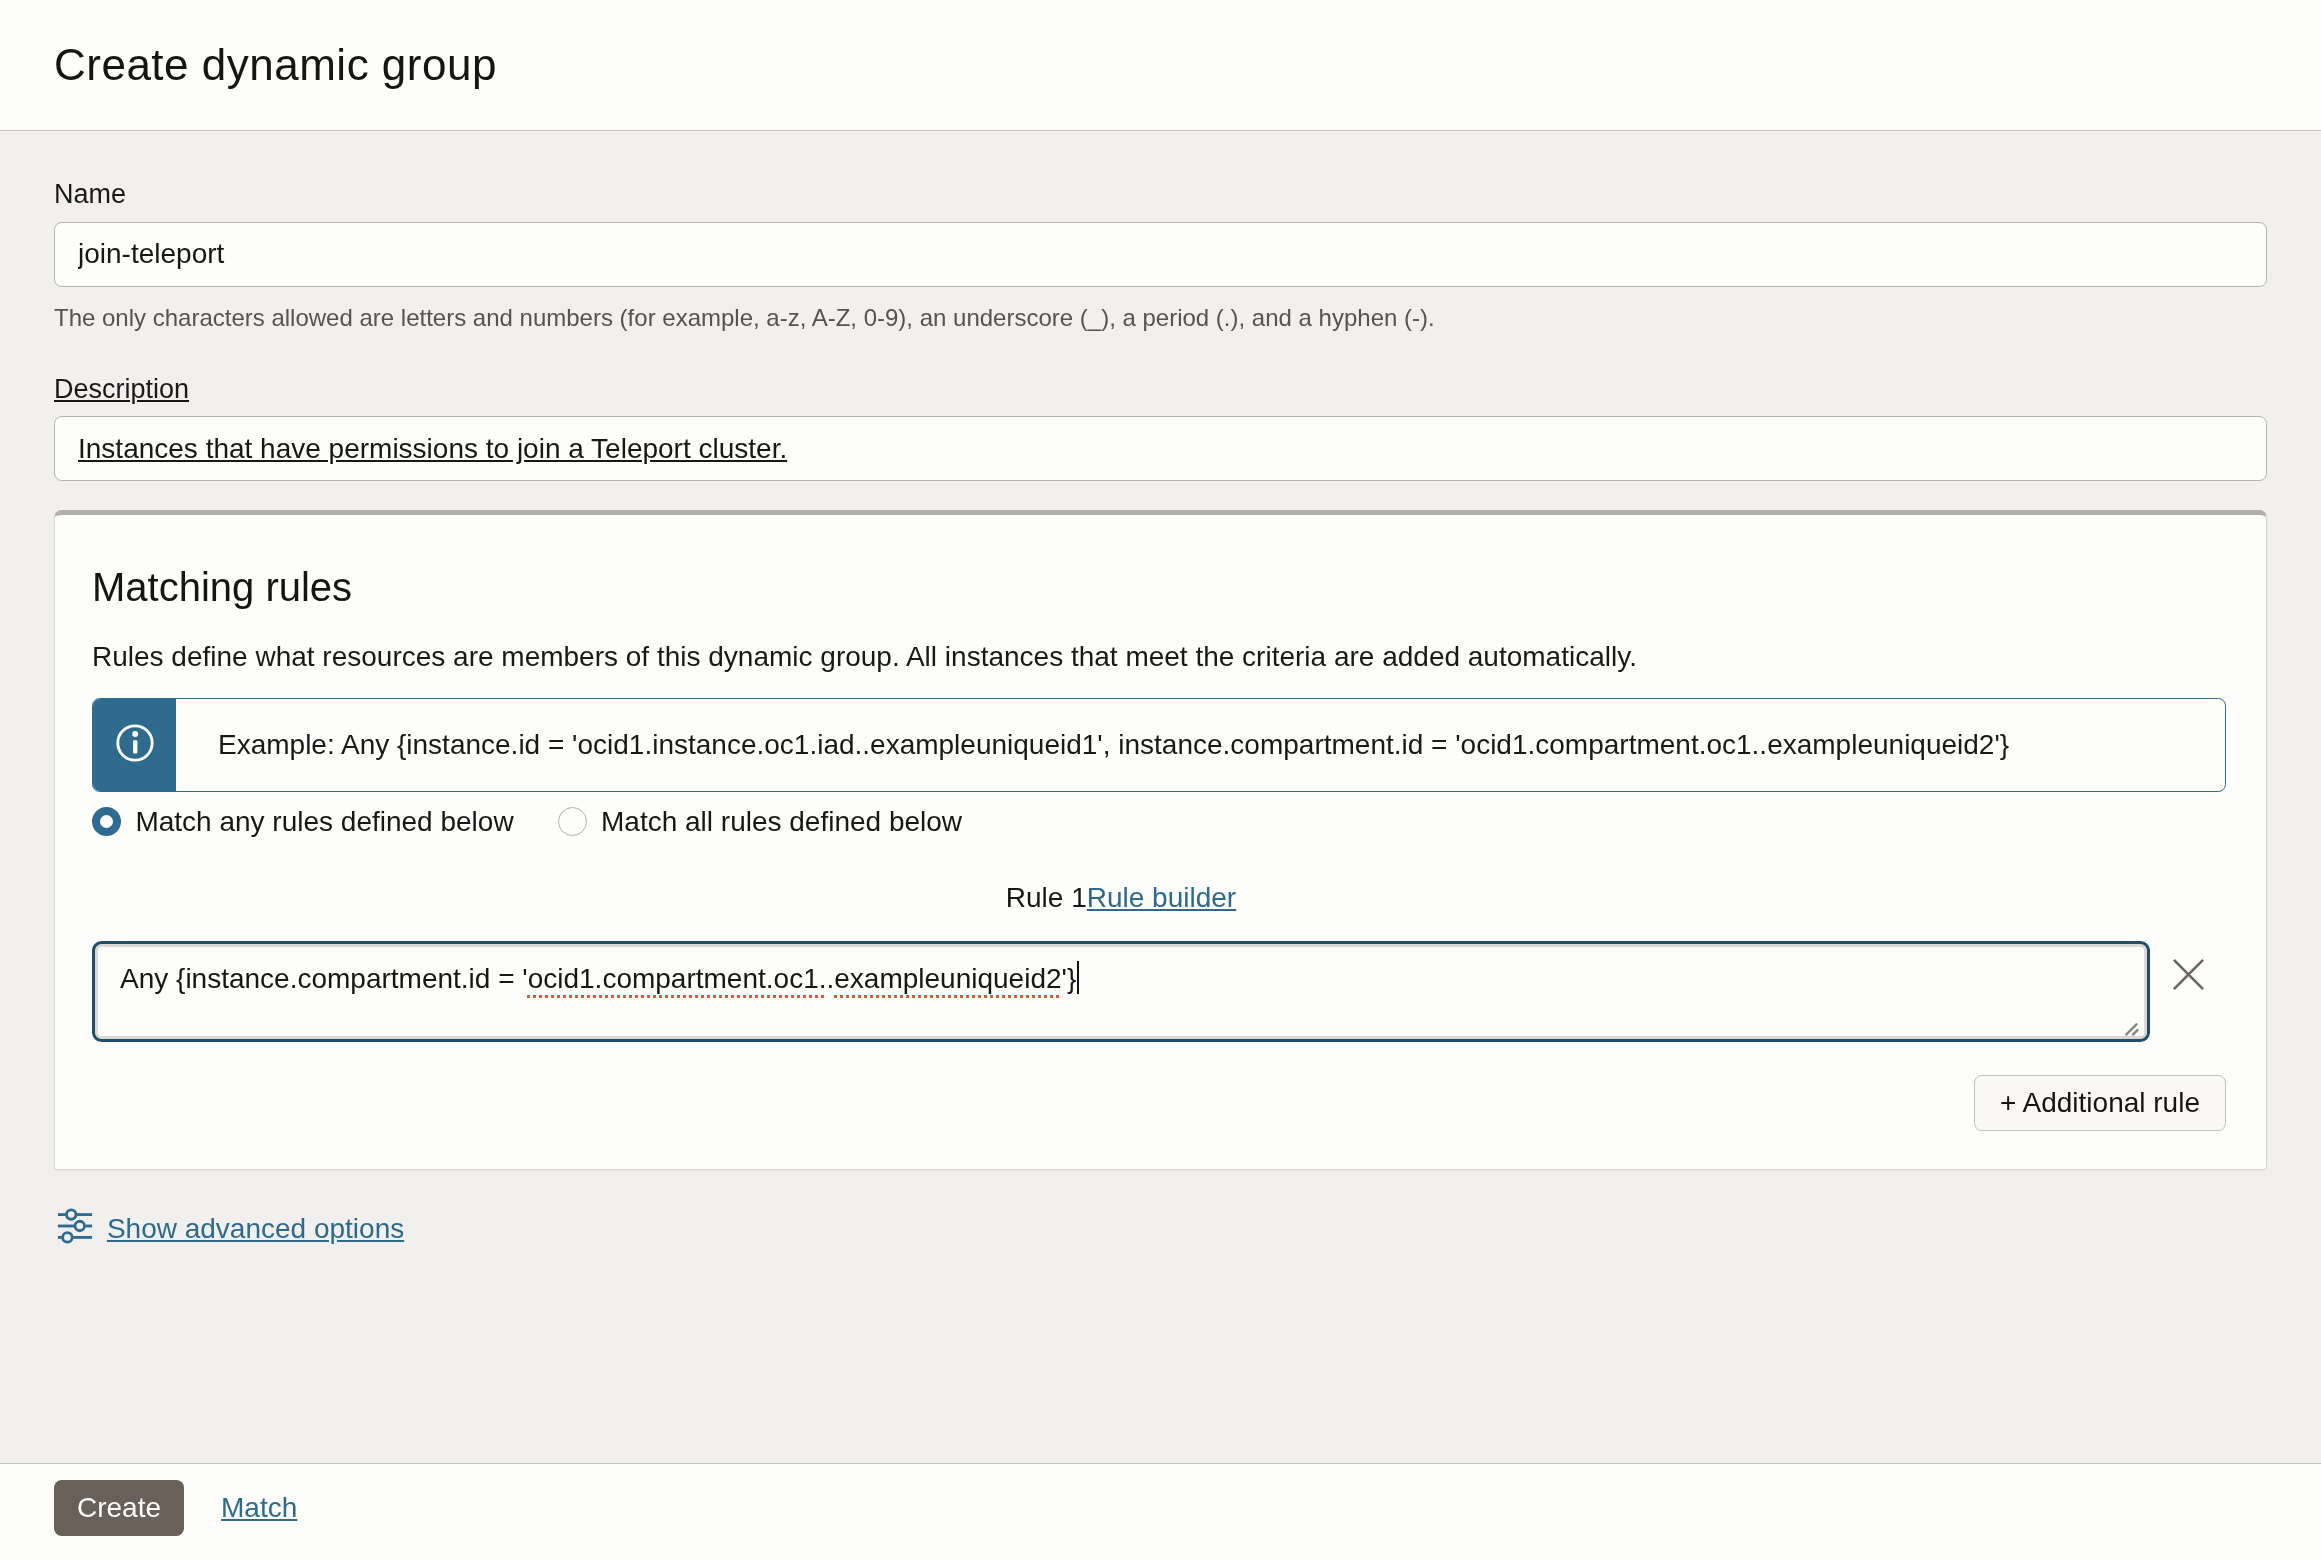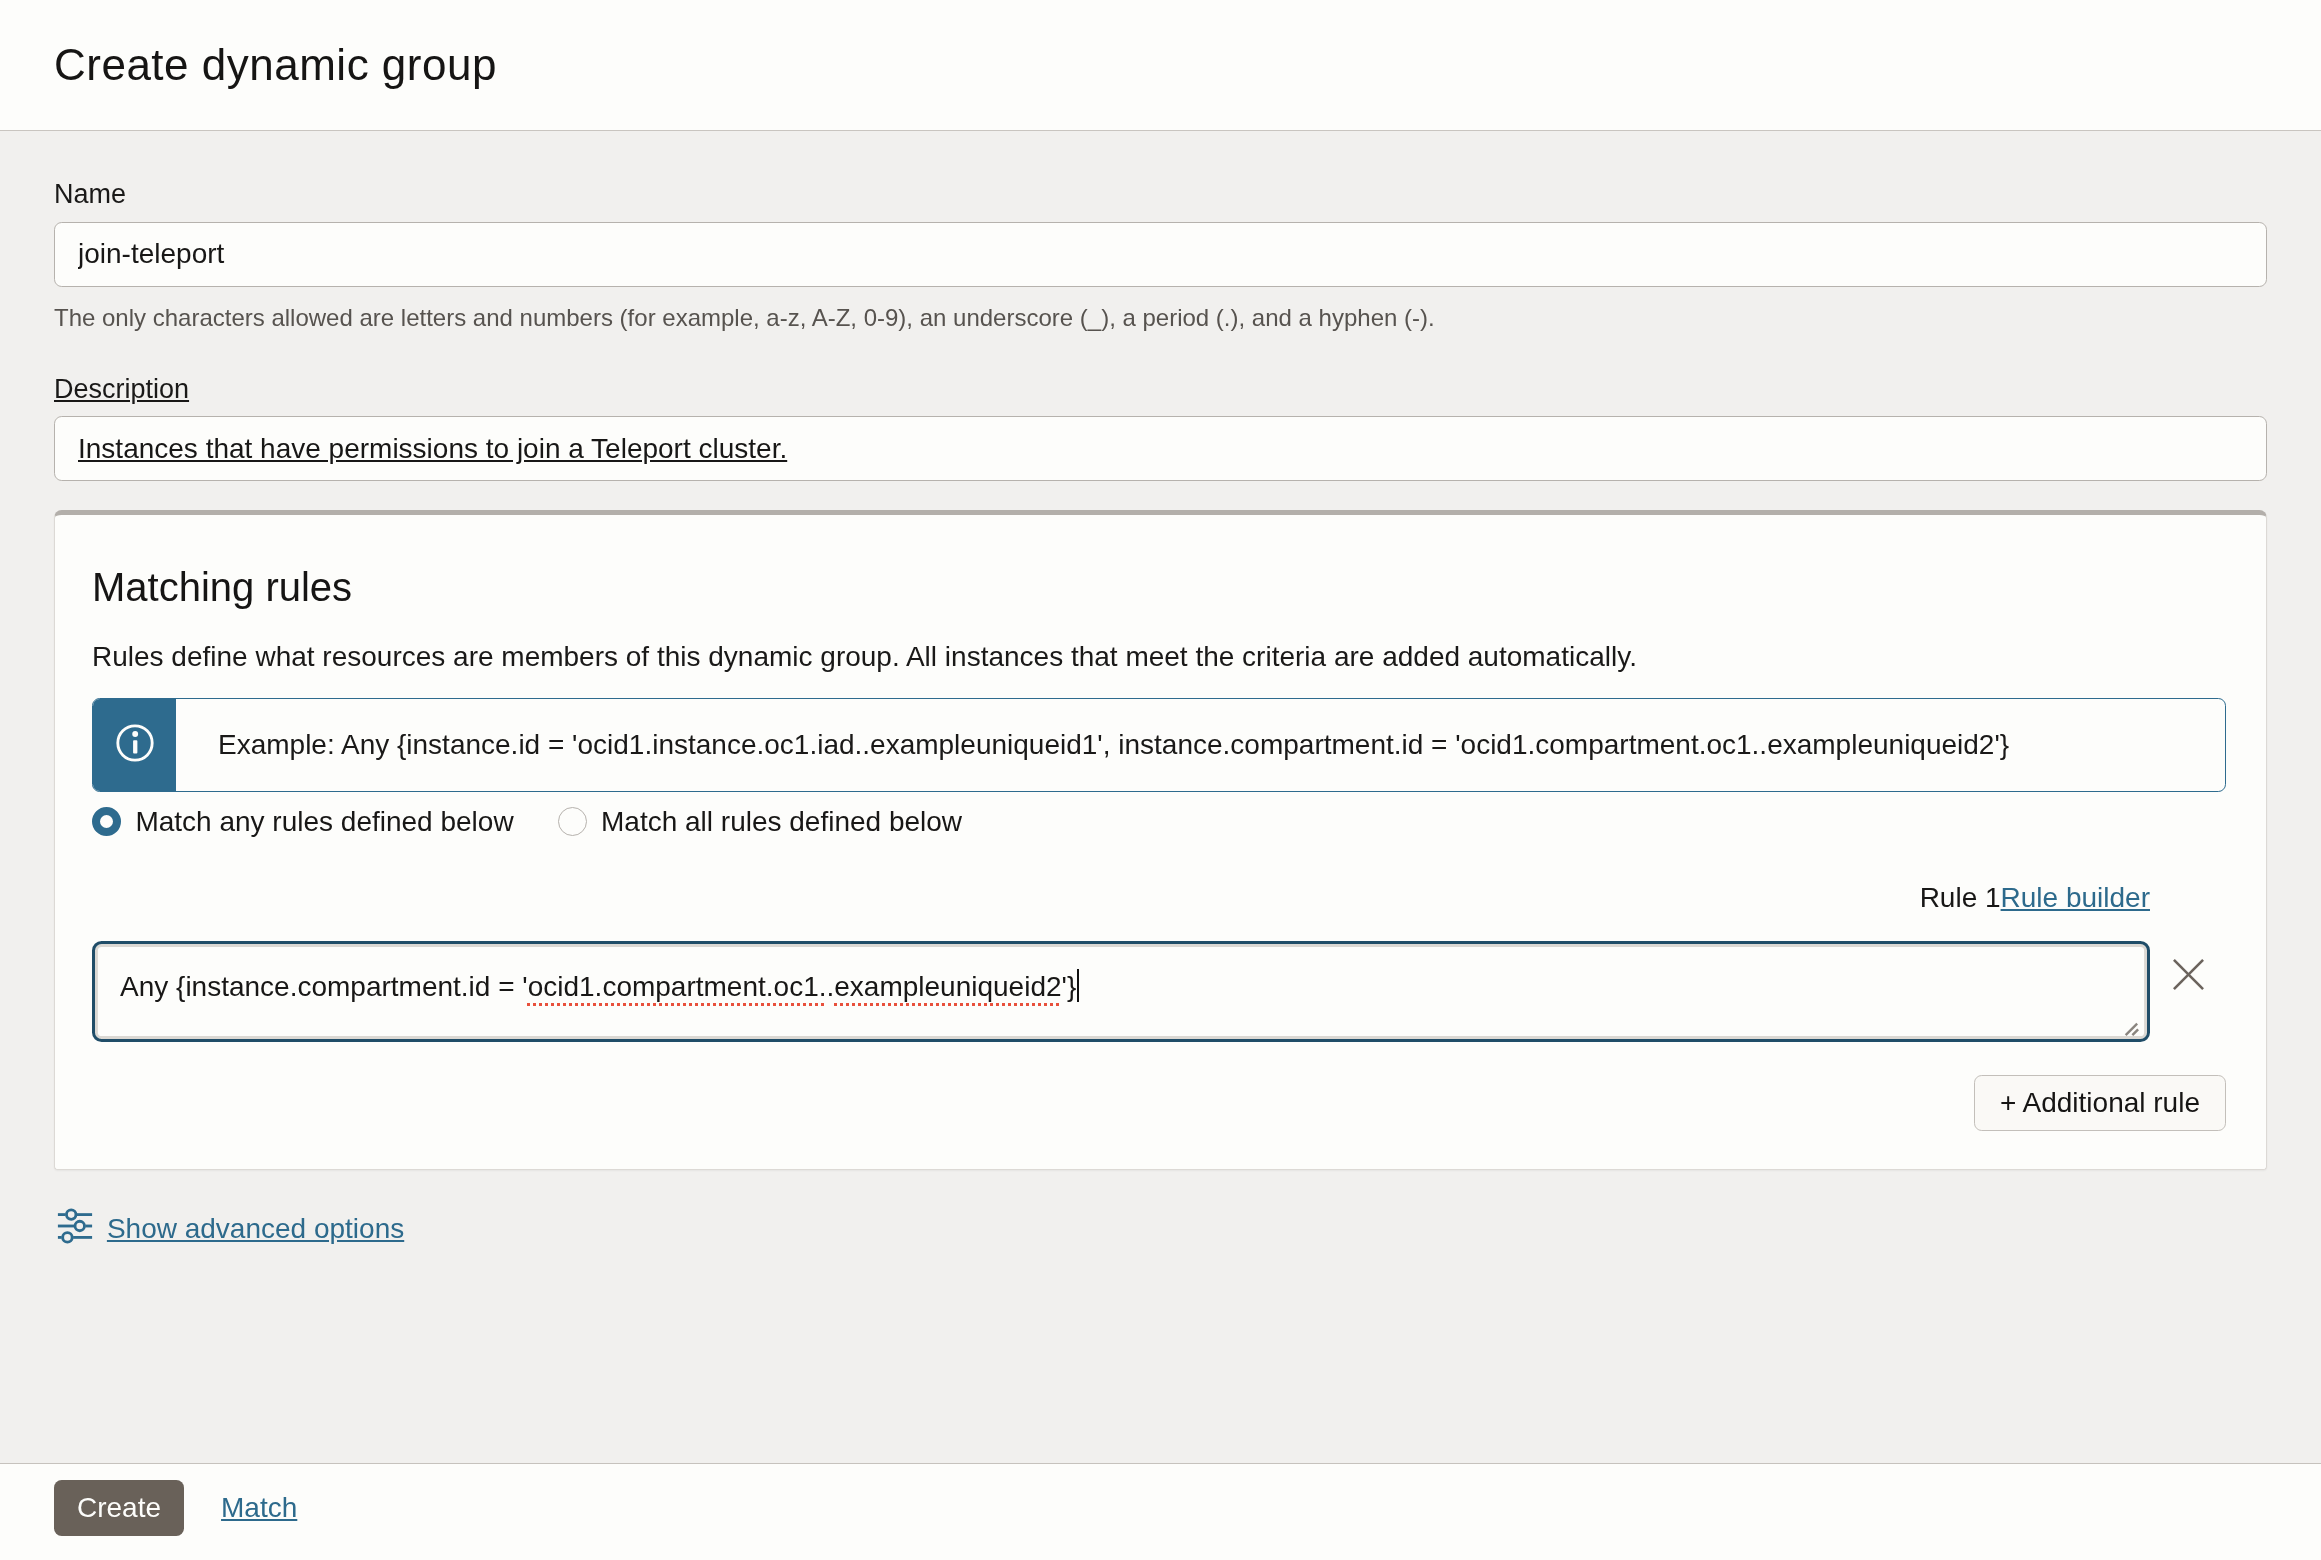--- a/index.html
+++ b/index.html
@@ -124,39 +124,39 @@
   }
   .radio-dot.unchecked {
     background: #fdfdfb;
     border: 1.9px solid #b6b2ad;
   }
 
   .rule-block { margin-top: 44px; display: flex; align-items: flex-start; }
   .rule-main { width: 2058px; flex: none; }
   .rule-head {
     display: flex;
-    justify-content: flex-end;
+    justify-content: center;
     align-items: baseline;
     font-size: 28px;
   }
   a.link {
     color: #2d6a8c;
     text-decoration: underline;
     cursor: pointer;
   }
   .rule-textarea {
     margin-top: 27px;
     position: relative;
     height: 101px;
     width: 100%;
     background: #fdfdfb;
     border: 3.8px solid #204d68;
     border-radius: 9.6px;
     box-shadow: inset 0 0 0 2.9px #dbd8d3;
-    padding: 25px 25px;
+    padding: 17px 25px;
     font-size: 28px;
     color: #181716;
     white-space: nowrap;
     overflow: hidden;
   }
   .misspelled {
     text-decoration: underline dotted #e8503c;
     text-decoration-thickness: 2.9px;
     text-underline-offset: 6.7px;
   }

